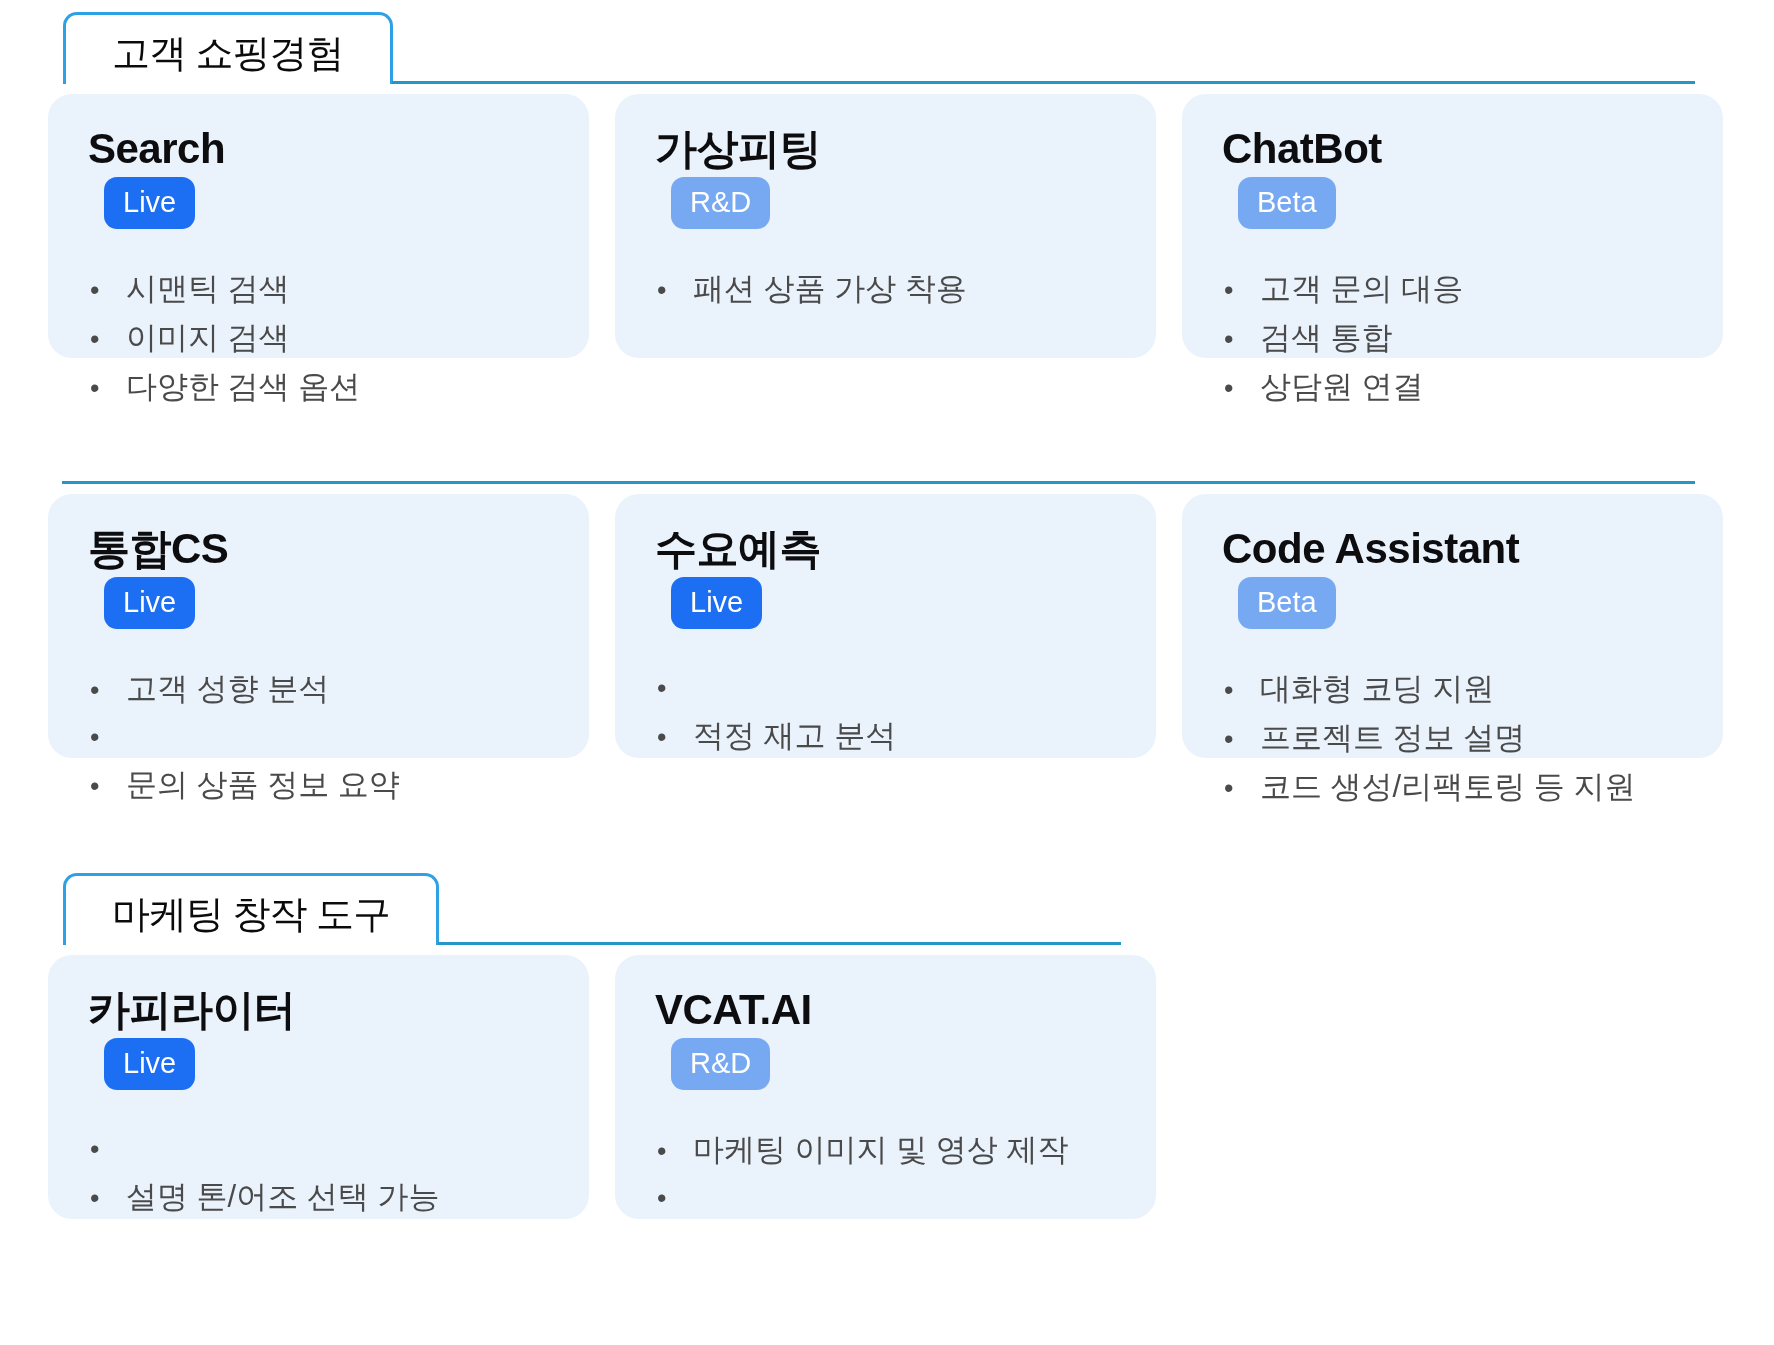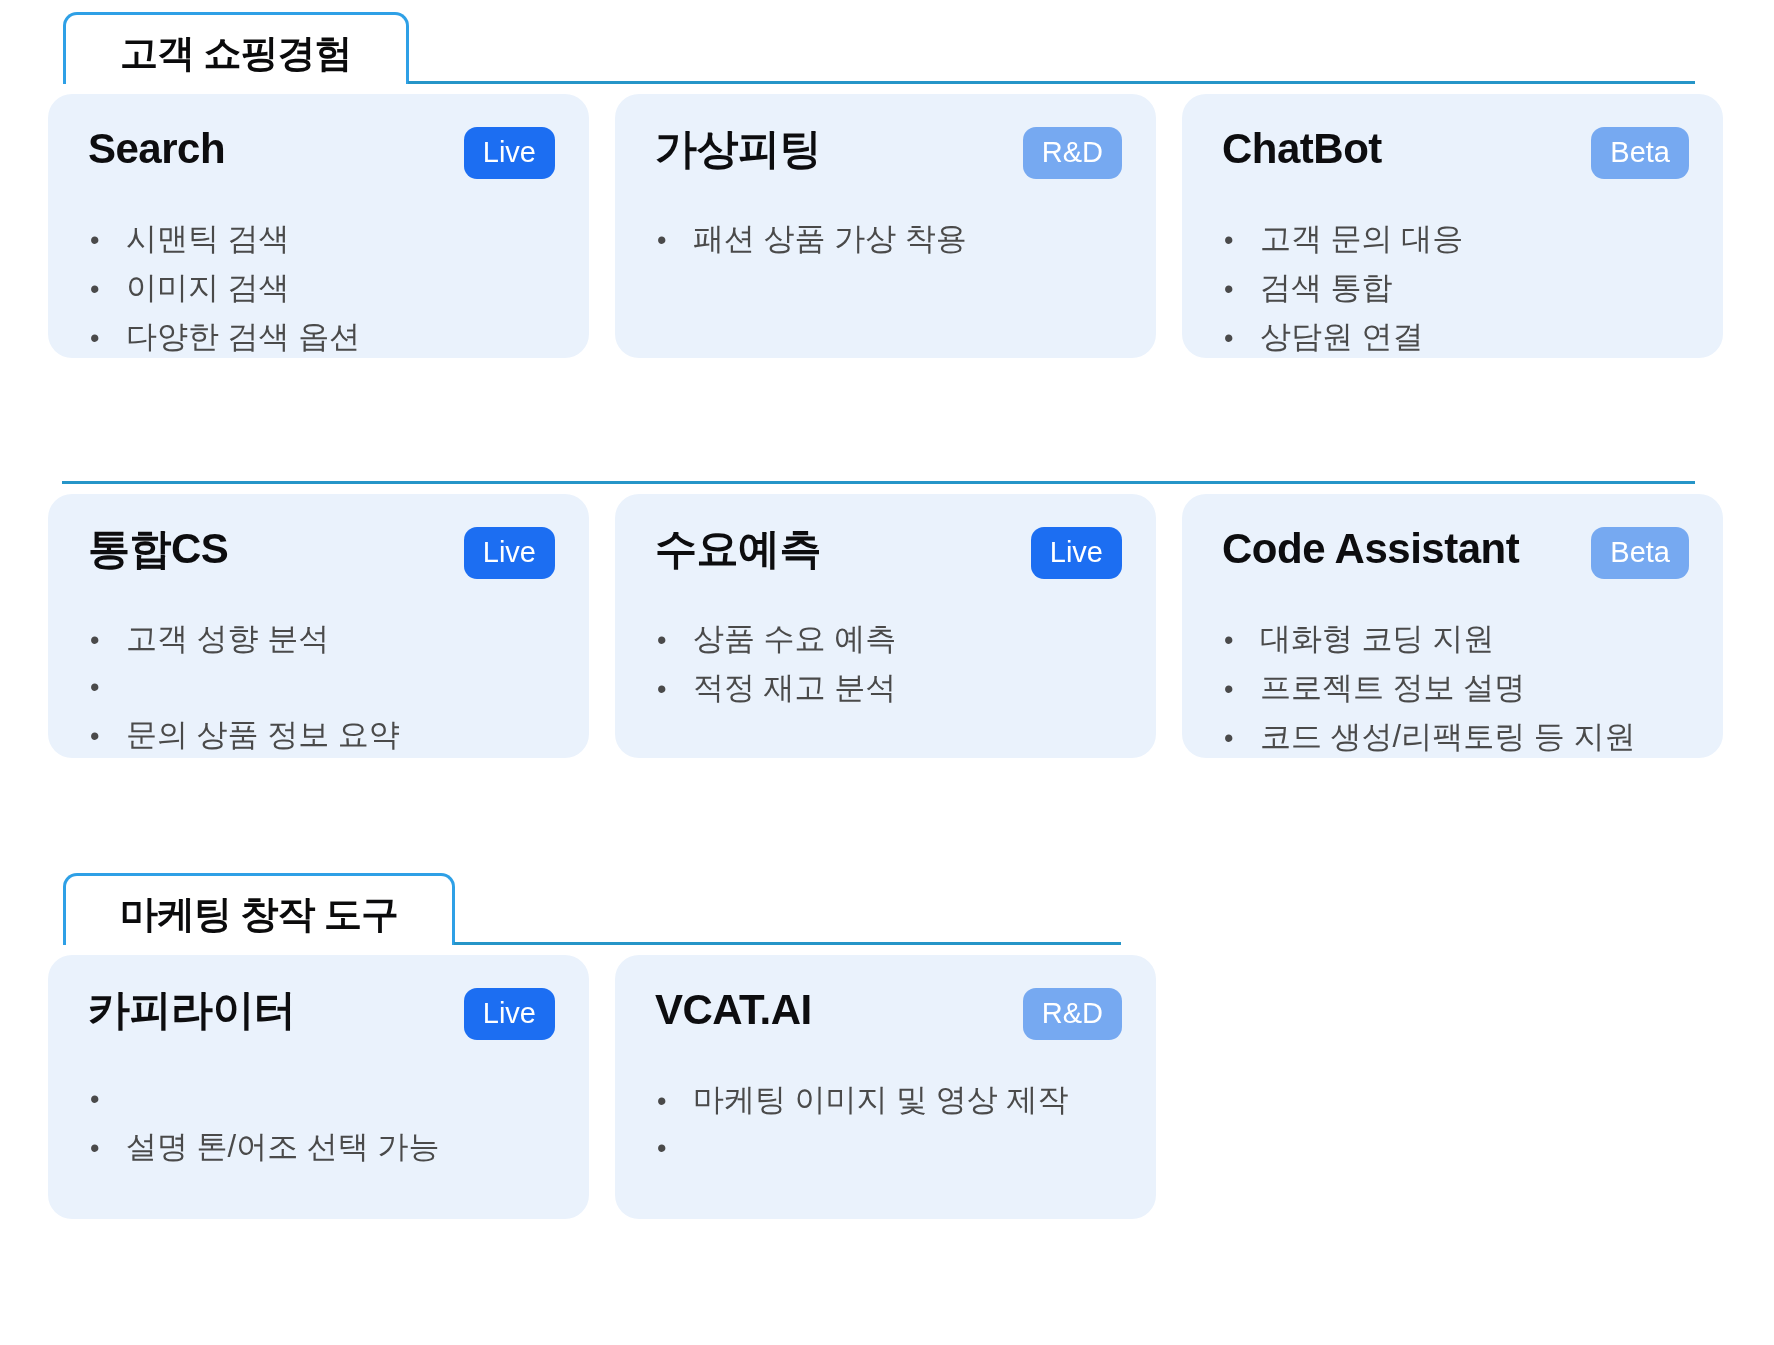--- a/index.html
+++ b/index.html
@@ -27,41 +27,41 @@
     box-sizing:border-box;
     border:3px solid #2ea0e6;
     border-bottom:none;
     border-radius:14px 14px 0 0;
     height:72px;
     padding:0 46px;
     display:flex; align-items:center;
     background:#ffffff;
   }
   .tab h2 {
-    margin:8px; padding-top:8px;
-    font-size:38px; font-weight:700;
+    margin:0; padding-top:8px;
+    font-size:38px; font-weight:400;
     color:#0b0b0c; letter-spacing:-1px;
     white-space:nowrap;
   }
   .tab-line { flex:1; position:relative; }
   .tab-line::after {
     content:""; position:absolute; left:-1px; right:0; bottom:0;
     height:3px; background:#2695c8;
   }
 
   
   .cards { display:flex; gap:26px; margin-top:10px; }
   .card {
     box-sizing:border-box;
     width:541px; height:264px;
     background:#eaf2fc;
     border-radius:24px;
     padding:30px 34px 0 40px;
   }
-  .card-head { display:flex; justify-content:space-between; align-items:flex-start; }
+  .card-head { display:flex; justify-content:space-between; align-items:flex-start;flex-direction:column; }
   .card-head h3 {
     margin:0;
     font-size:42px; font-weight:700;
     color:#0d0d0f; letter-spacing:-0.5px;
     line-height:1.2; white-space:nowrap;
   }
   .badge {
     flex:0 0 auto;
     margin-top:3px; margin-left:16px;
     font-size:29px; line-height:1;
@@ -187,21 +187,20 @@
       </article>
 
       <article class="card">
         <div class="card-head">
           <h3>수요예측</h3>
           <span class="badge live">Live</span>
         </div>
         <ul class="feature-list">
           <li>
               <span class="bullet-dot">•</span>
-              <span>상품 수요 예측</span>
             </li>
           <li>
               <span class="bullet-dot">•</span>
               <span>적정 재고 분석</span>
             </li>
         </ul>
       </article>
 
       <article class="card">
         <div class="card-head">

